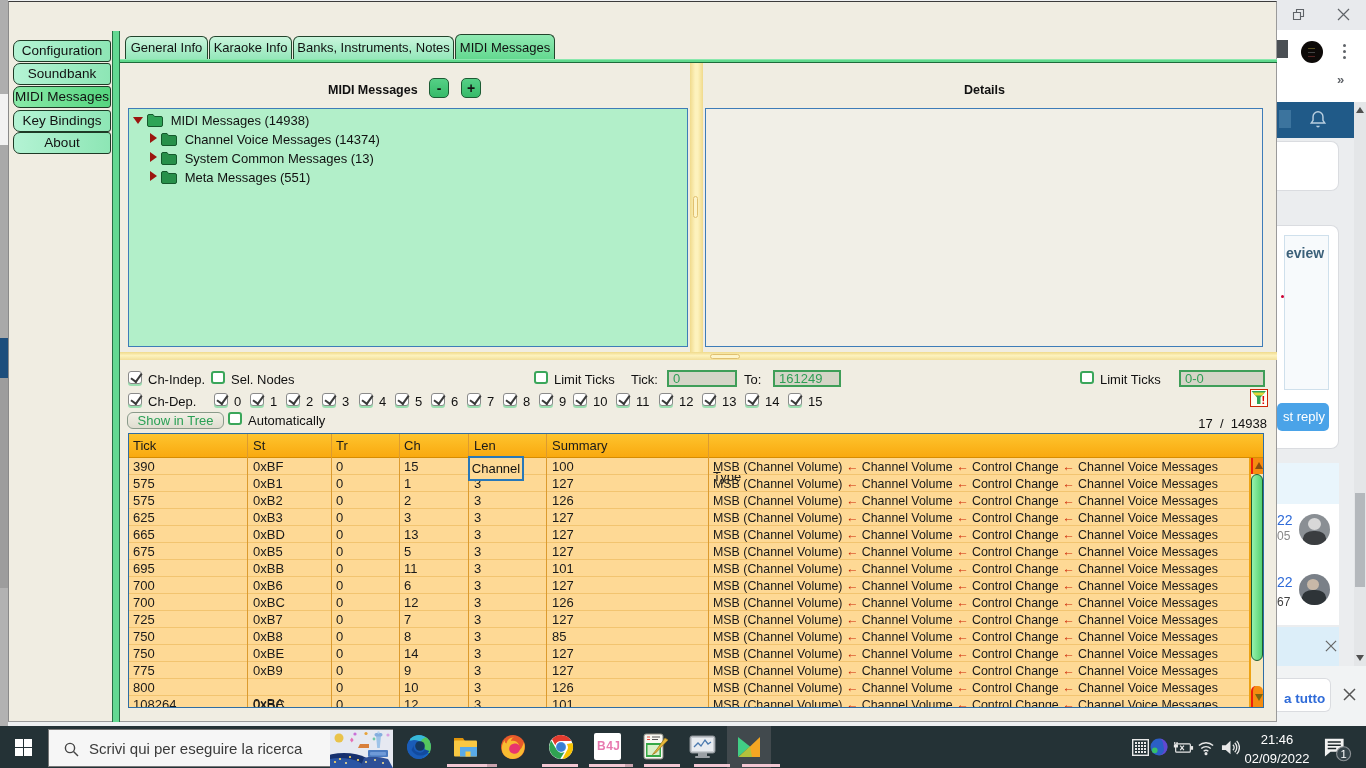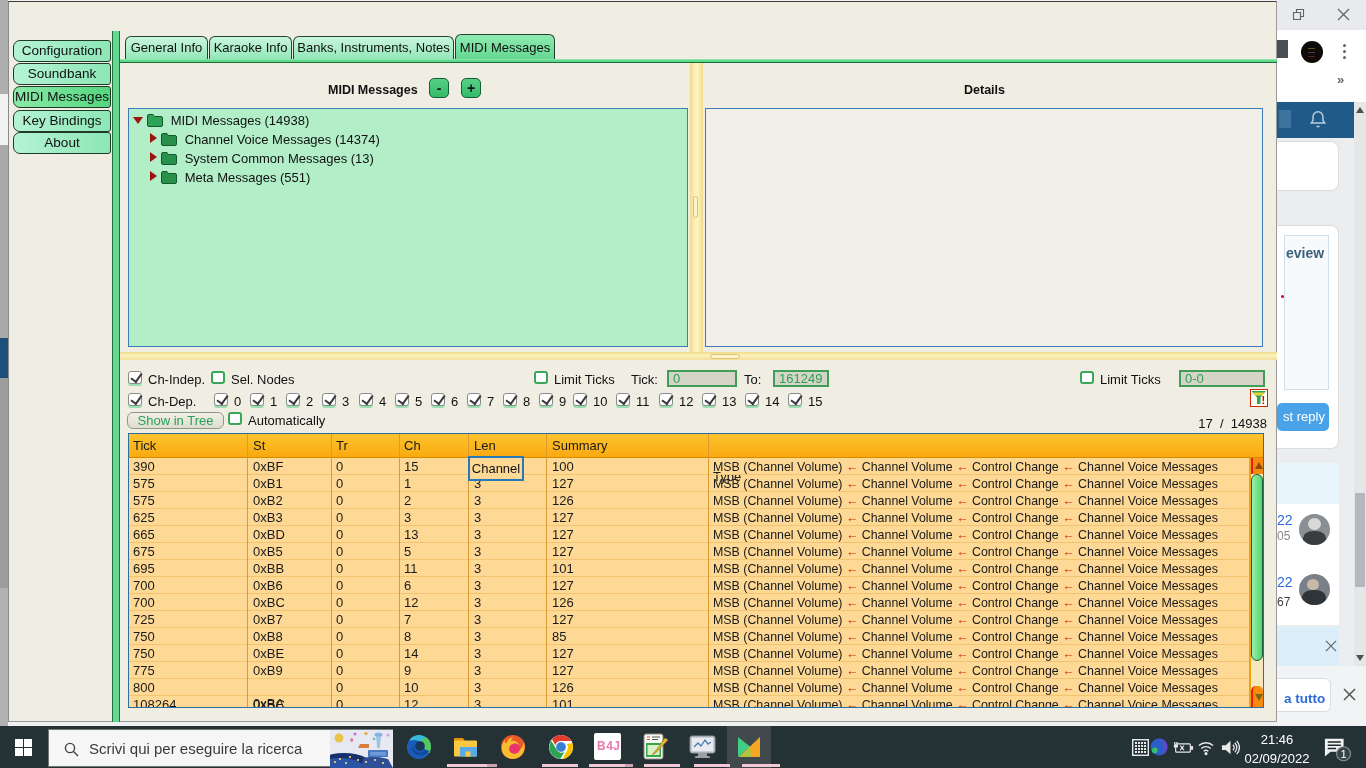--- a/index.html
+++ b/index.html
@@ -358,21 +358,21 @@
 
   <div class="abs cb ck" style="left:119px;top:369px;"></div>
   <div class="abs lbl" style="left:139px;top:370px;">Ch-Indep.</div>
   <div class="abs cb" style="left:202px;top:369px;"></div>
   <div class="abs lbl" style="left:222px;top:370px;">Sel. Nodes</div>
   <div class="abs cb" style="left:525px;top:369px;"></div>
   <div class="abs lbl" style="left:545px;top:370px;">Limit Ticks</div>
   <div class="abs lbl" style="left:622px;top:370px;">Tick:</div>
   <div class="abs inp" style="left:658px;top:368px;width:70px;">0</div>
   <div class="abs lbl" style="left:735px;top:370px;">To:</div>
-  <div class="abs inp" style="left:764px;top:368px;width:56px;">161249</div>
+  <div class="abs inp" style="left:764px;top:368px;width:68px;">161249</div>
   <div class="abs cb" style="left:1071px;top:369px;"></div>
   <div class="abs lbl" style="left:1091px;top:370px;">Limit Ticks</div>
   <div class="abs inp" style="left:1170px;top:368px;width:86px;">0-0</div>
 
   <div class="abs cb ck" style="left:119px;top:391px;"></div>
   <div class="abs lbl" style="left:139px;top:392px;">Ch-Dep.</div>
   <div class="abs cb ck" style="left:205px;top:391px;"></div>
     <div class="abs lbl" style="left:225px;top:392px;">0</div>
     <div class="abs cb ck" style="left:241px;top:391px;"></div>
     <div class="abs lbl" style="left:261px;top:392px;">1</div>

